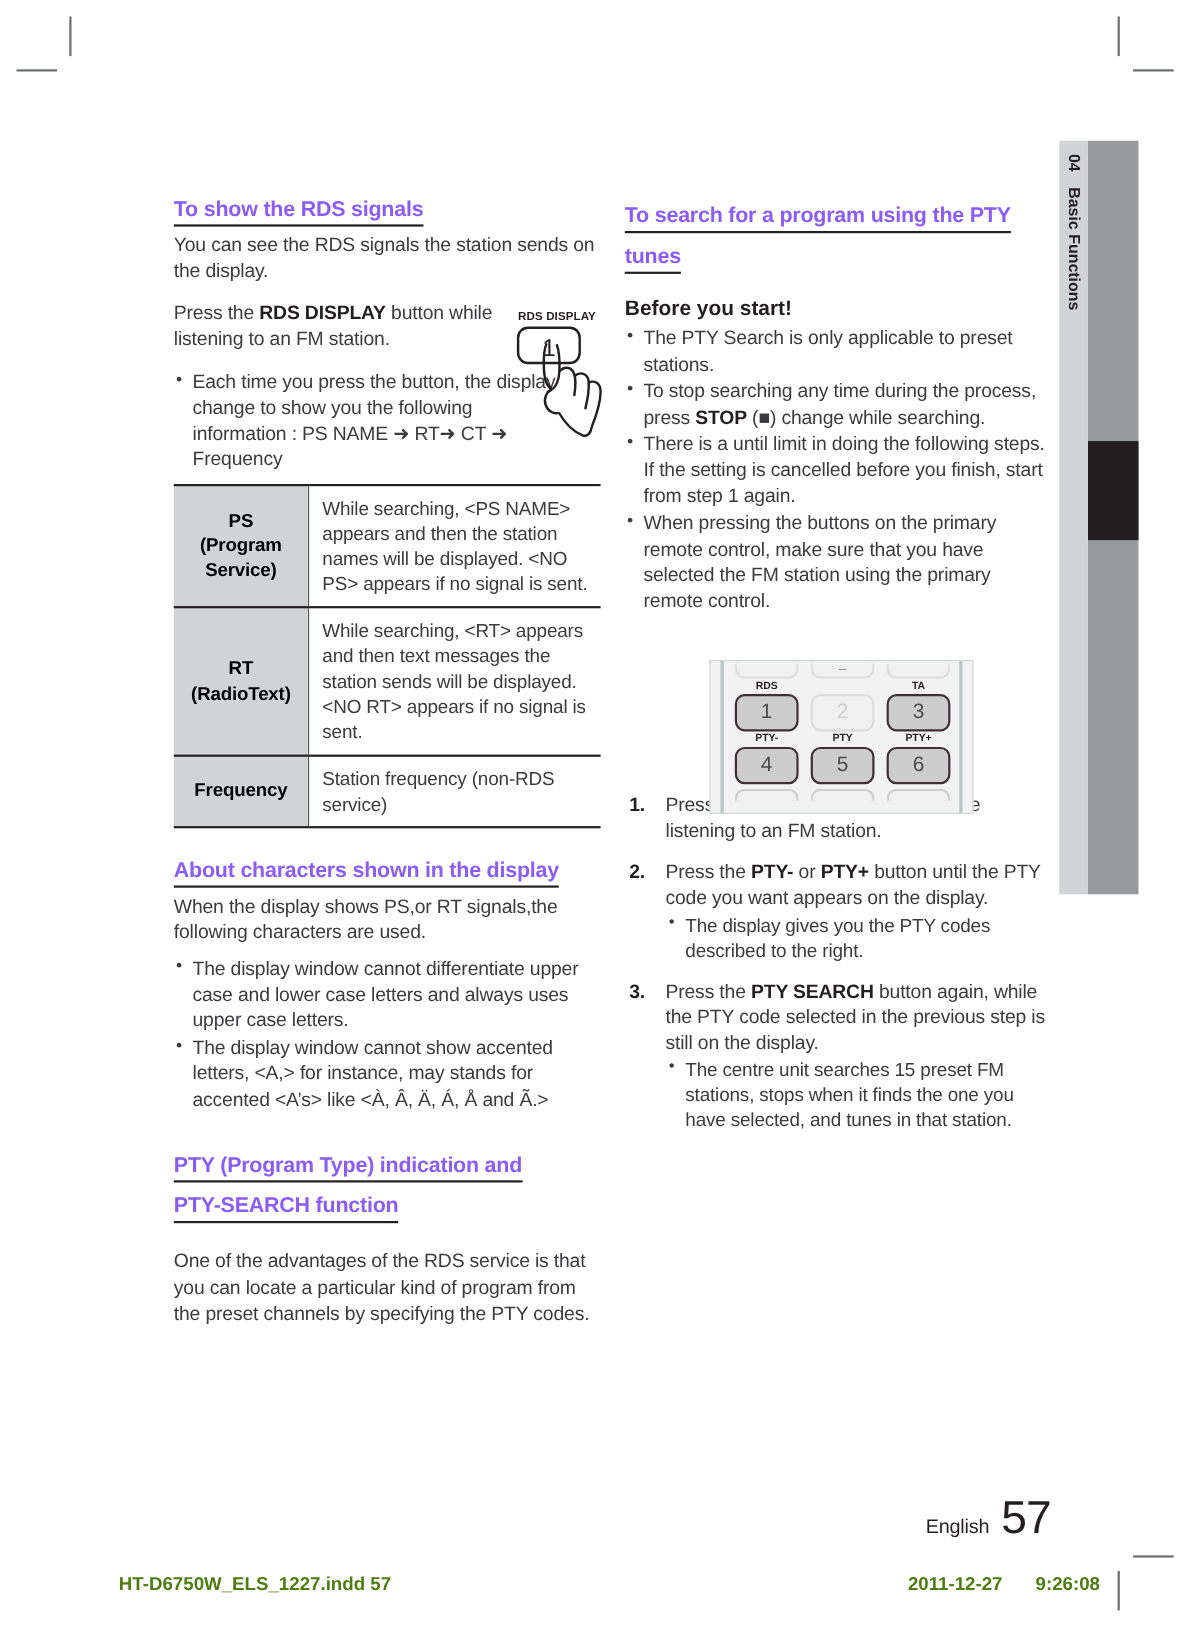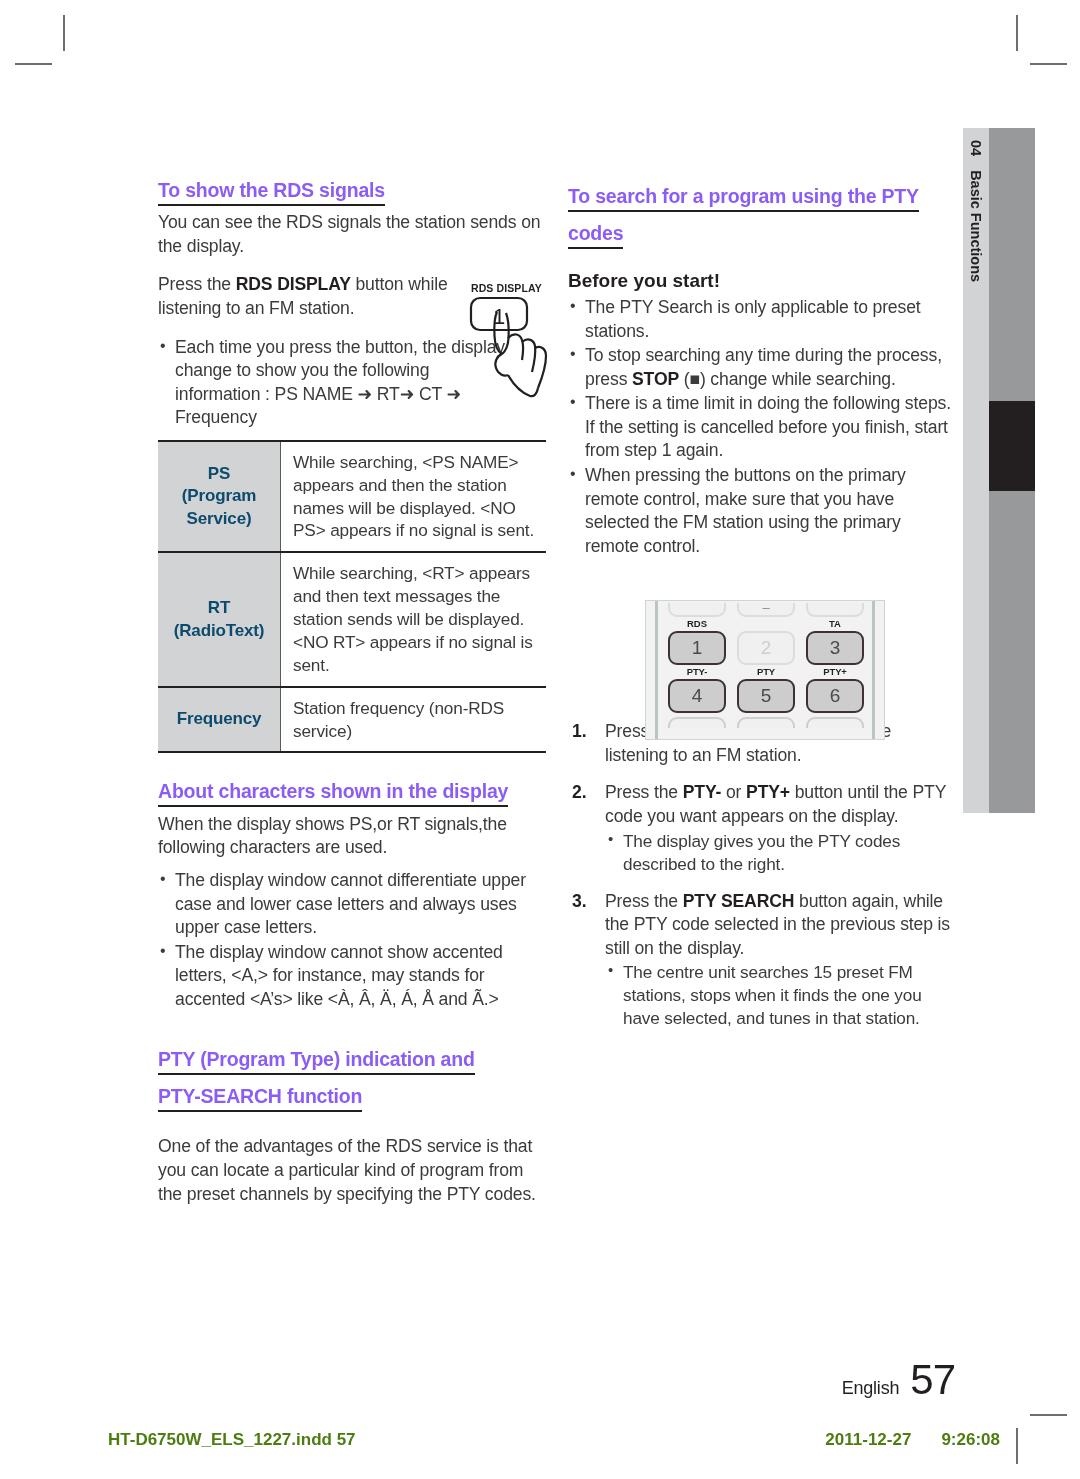--- a/index.html
+++ b/index.html
@@ -140,21 +140,21 @@
     letter-spacing: -0.15px;
   }
   table.rds tr:last-child td { border-bottom: 2px solid #231f20; }
   table.rds td.k {
     width: 114px;
     background: #d2d3d5;
     text-align: center;
     vertical-align: middle;
     font-weight: bold;
     font-size: 17px;
-    color: #0c4a6e;
+    color: #000000;
     border-right: 1.5px solid #58595b;
     padding: 19px 4px;
   }
 
   
   .handfig {
     position: absolute;
     left: 468px; top: 282px;
     width: 100px; height: 122px;
   }
@@ -395,34 +395,34 @@
 
     <path d="M34 72 C29 74 26 80 28 86 C30 92 36 95 40 93" fill="none" stroke="#231f20" stroke-width="2.2"></path>
     <path d="M40 93 C44 100 52 110 62 114 C66 115 69 112 70 106" fill="none" stroke="#231f20" stroke-width="2.2"></path>
   </svg>
 </div>
 
 <div class="col col-right">
 
   <h2 class="sect two-line" style="margin-bottom:18px;">
     <span class="ul">To search for a program using the PTY</span><br>
-    <span class="ul">codes</span>
+    <span class="ul">tunes</span>
   </h2>
 
   <h3 class="sub">Before you start!</h3>
 
   <ul class="bul" style="margin-bottom:12px;">
     <li>
       <span>The PTY Search is only applicable to preset stations.</span>
     </li>
     <li>
       <span>To stop searching any time during the process, press </span><span class="b">STOP</span><span> (■) change while searching.</span>
     </li>
     <li>
-      <span>There is a time limit in doing the following steps.</span><br>
+      <span>There is a until limit in doing the following steps.</span><br>
       <span>If the setting is cancelled before you finish, start from step 1 again.</span>
     </li>
     <li>
       <span>When pressing the buttons on the primary remote control, make sure that you have selected the FM station using the primary remote control.</span>
     </li>
   </ul>
 
   <div style="height:150px;"></div>
 
   <ol class="steps">

